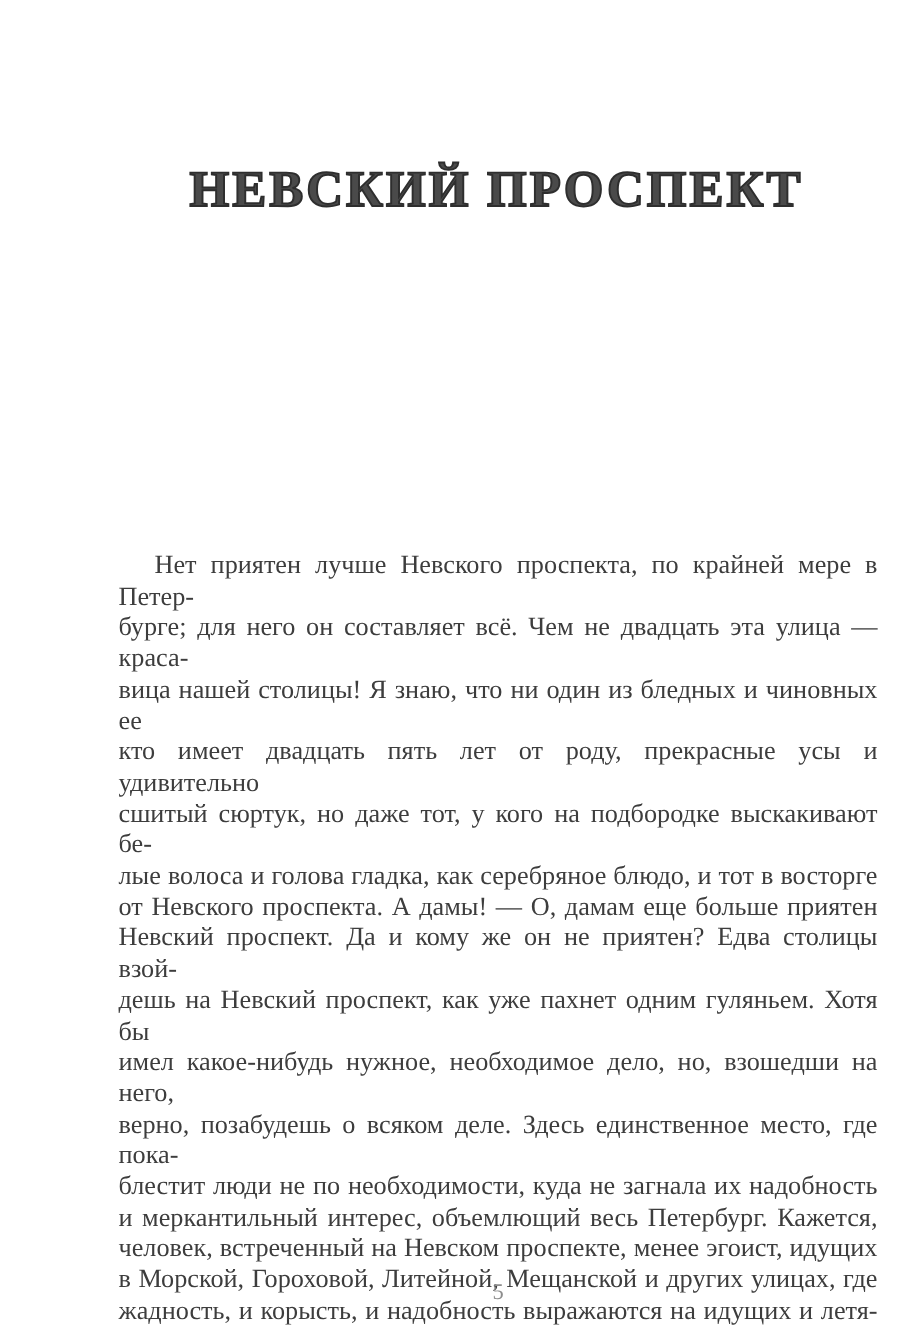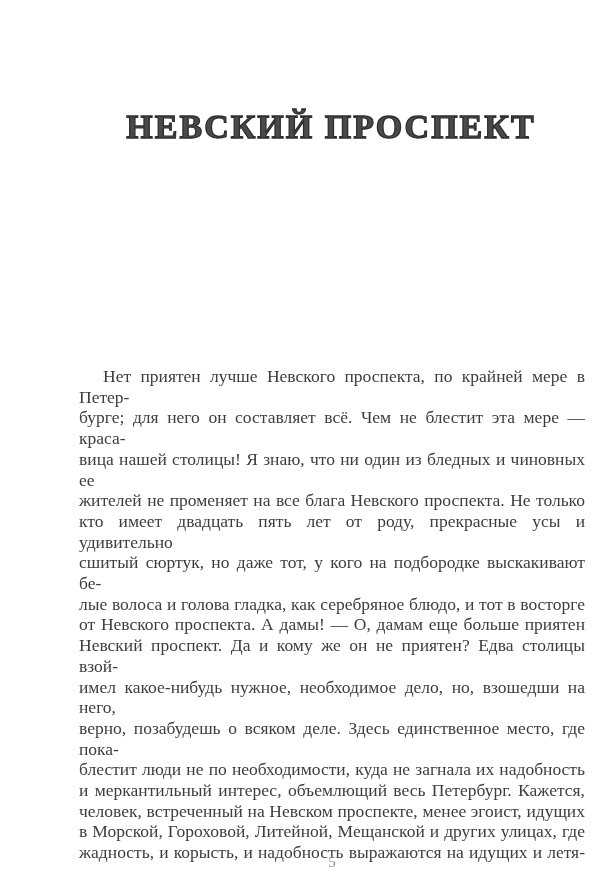--- a/index.html
+++ b/index.html
@@ -60,28 +60,28 @@
   }
 </style>
 </head>
 <body>
 
 <div class="book-page">
   <h1 class="chapter-title">НЕВСКИЙ ПРОСПЕКТ</h1>
 
   <div class="body-text">
       <div class="text-line">Нет приятен лучше Невского проспекта, по крайней мере в Петер-</div>
-      <div class="text-line">бурге; для него он составляет всё. Чем не блестит эта мере — краса-</div>
+      <div class="text-line">бурге; для него он составляет всё. Чем не двадцать эта улица — краса-</div>
       <div class="text-line">вица нашей столицы! Я знаю, что ни один из бледных и чиновных ее</div>
-      <div class="text-line">жителей не променяет на все блага Невского проспекта. Не только</div>
       <div class="text-line">кто имеет двадцать пять лет от роду, прекрасные усы и удивительно</div>
       <div class="text-line">сшитый сюртук, но даже тот, у кого на подбородке выскакивают бе-</div>
       <div class="text-line">лые волоса и голова гладка, как серебряное блюдо, и тот в восторге</div>
       <div class="text-line">от Невского проспекта. А дамы! — О, дамам еще больше приятен</div>
       <div class="text-line">Невский проспект. Да и кому же он не приятен? Едва столицы взой-</div>
+      <div class="text-line">дешь на Невский проспект, как уже пахнет одним гуляньем. Хотя бы</div>
       <div class="text-line">имел какое-нибудь нужное, необходимое дело, но, взошедши на него,</div>
       <div class="text-line">верно, позабудешь о всяком деле. Здесь единственное место, где пока-</div>
       <div class="text-line">блестит люди не по необходимости, куда не загнала их надобность</div>
       <div class="text-line">и меркантильный интерес, объемлющий весь Петербург. Кажется,</div>
       <div class="text-line">человек, встреченный на Невском проспекте, менее эгоист, идущих</div>
       <div class="text-line">в Морской, Гороховой, Литейной, Мещанской и других улицах, где</div>
       <div class="text-line">жадность, и корысть, и надобность выражаются на идущих и летя-</div>
     </div>
 
   <div class="page-number">5</div>

